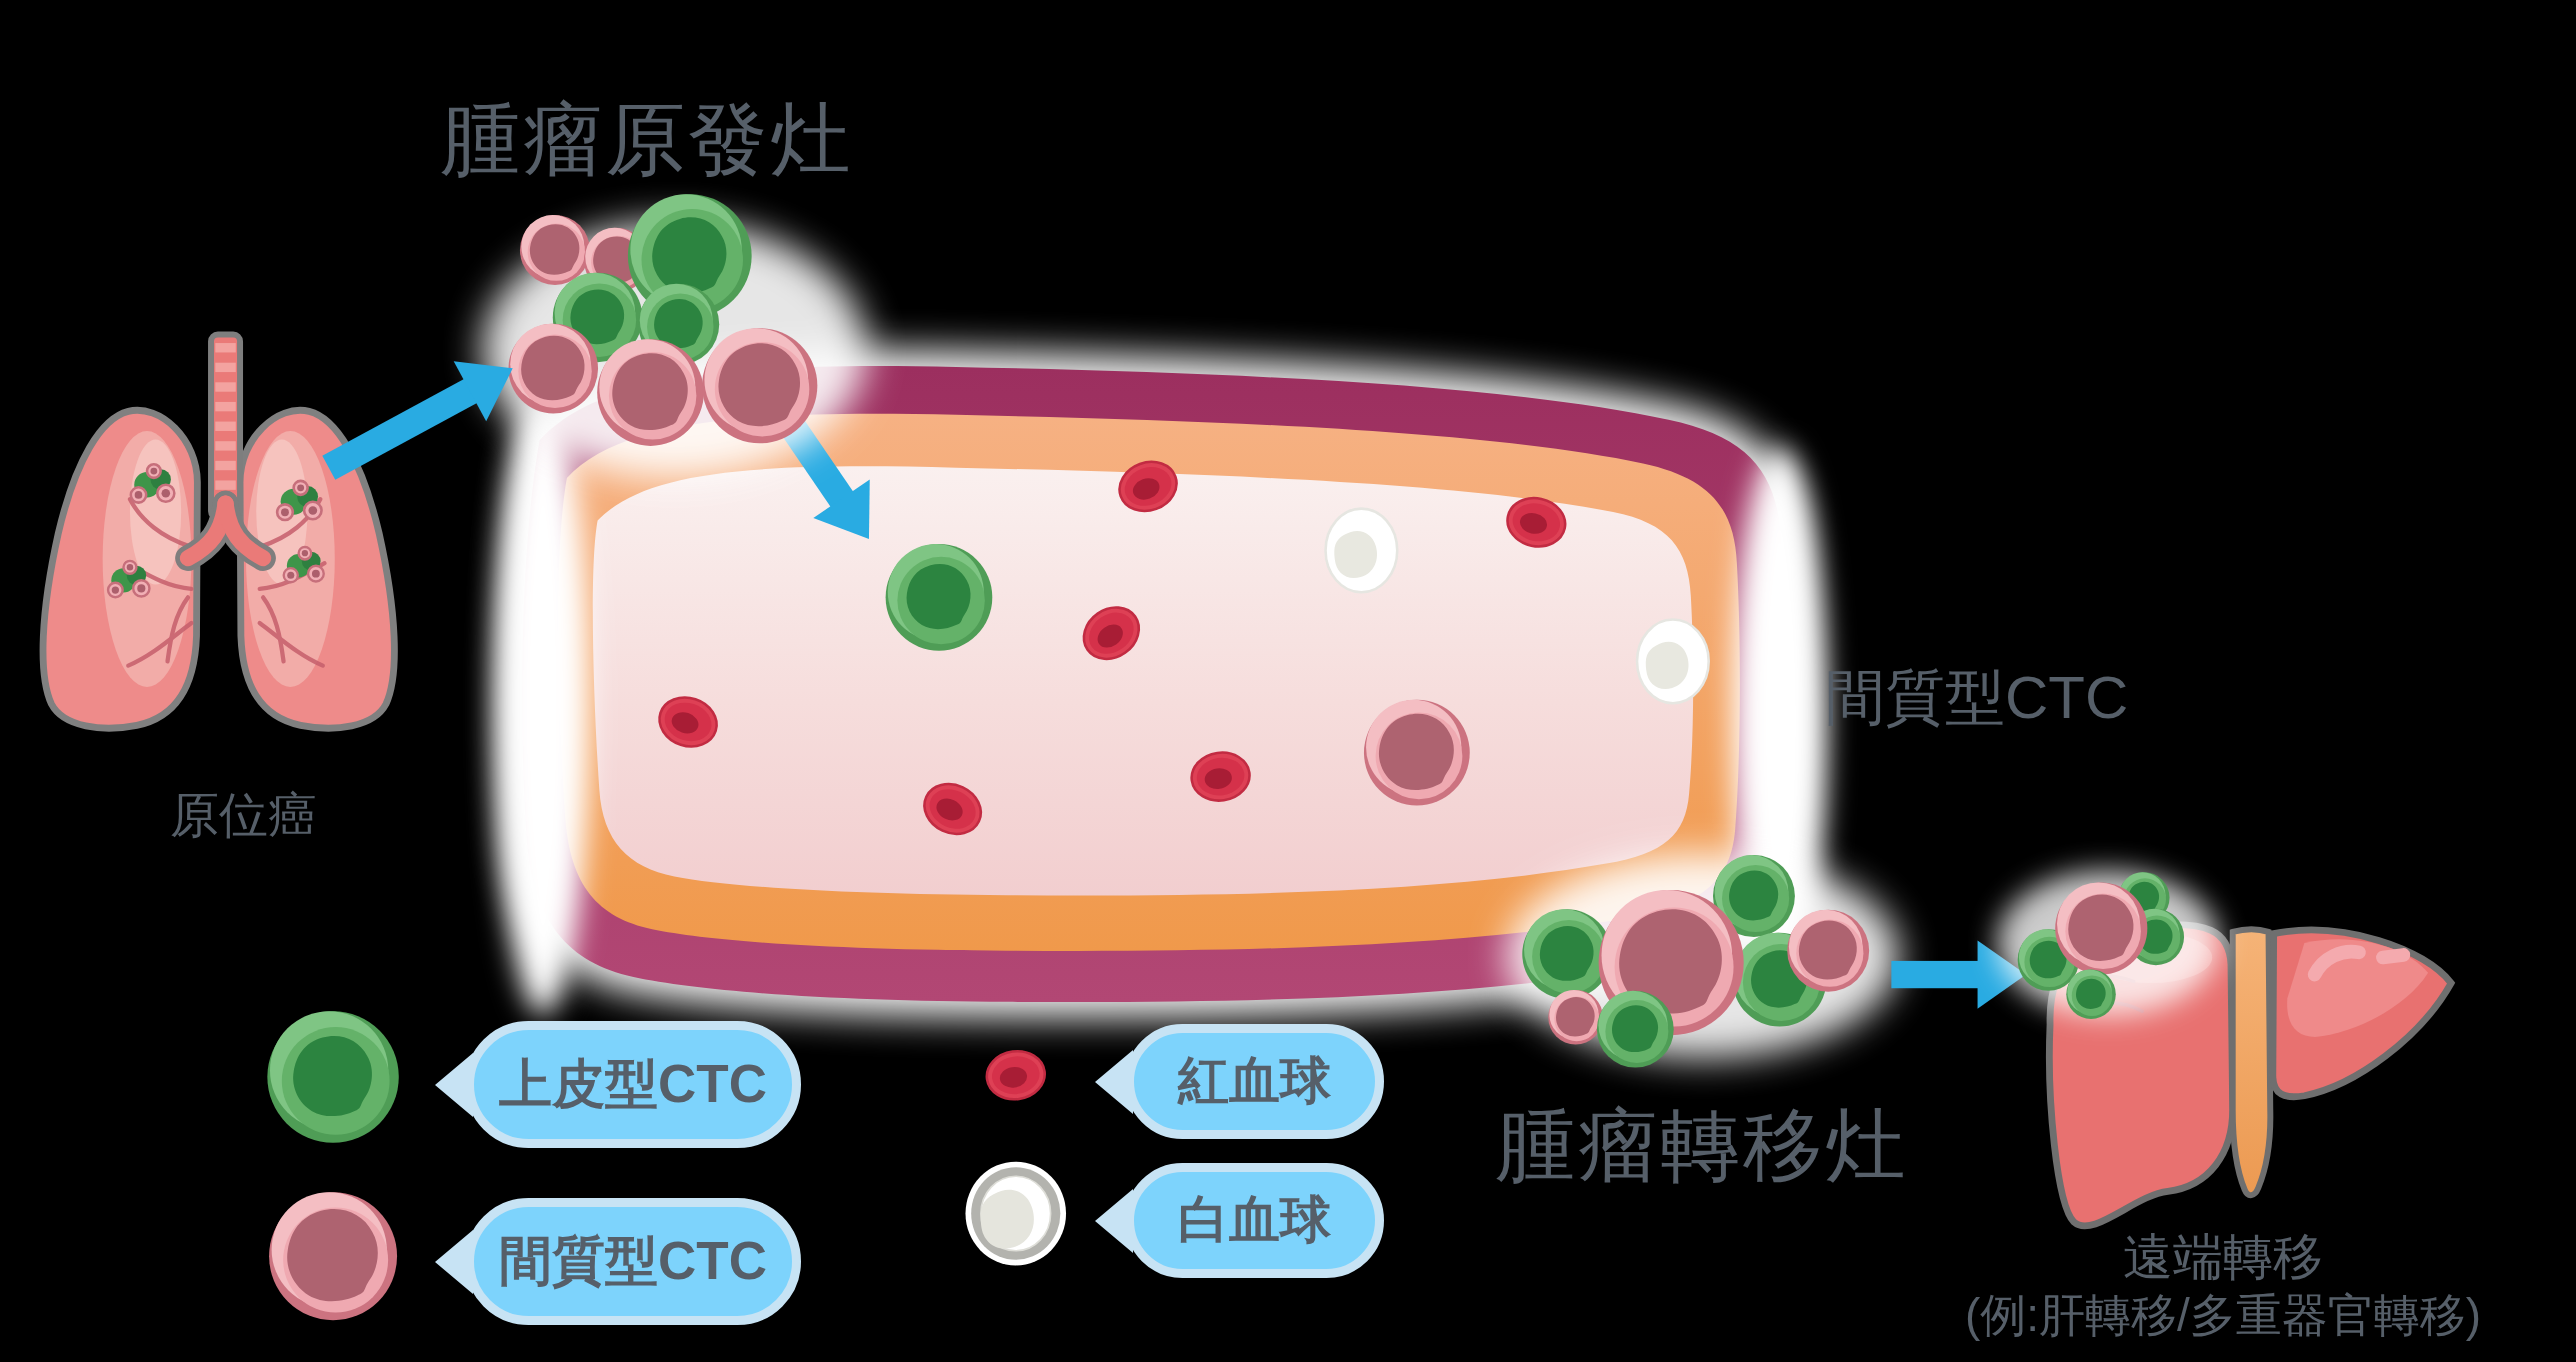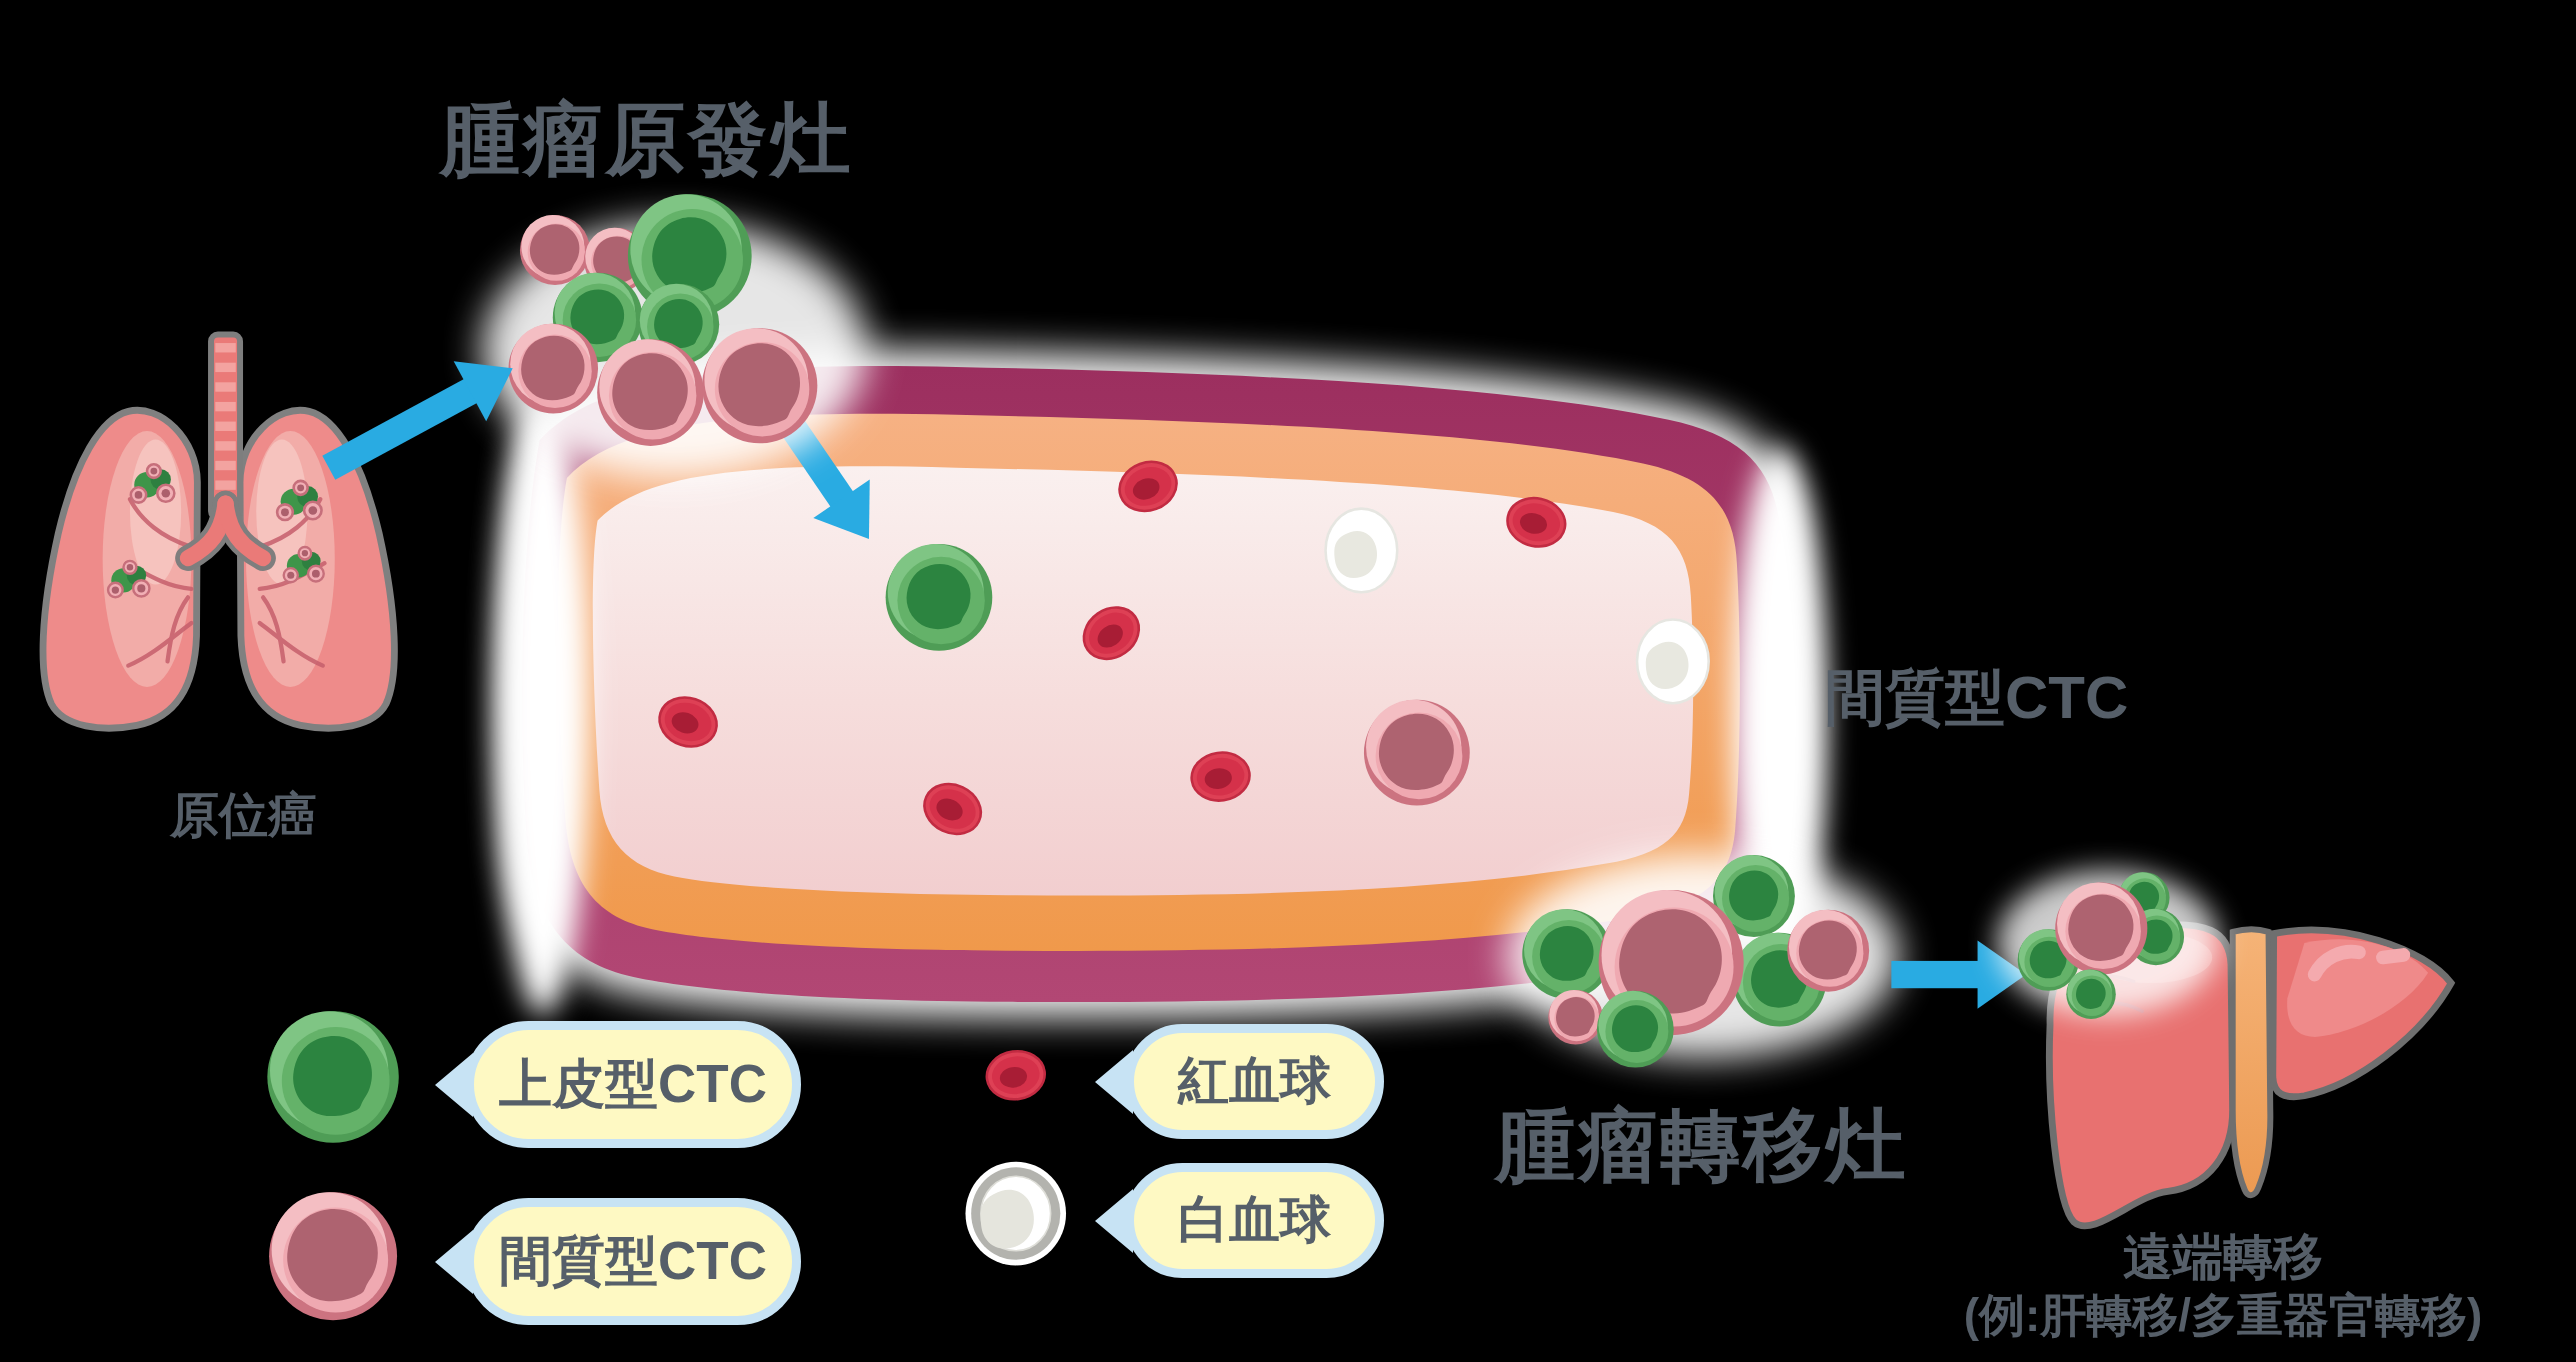--- a/index.html
+++ b/index.html
@@ -11,34 +11,34 @@
     position:relative;
     width:2576px;height:1362px;
     background:#000;
     overflow:hidden;
     font-family:"Liberation Sans","DejaVu Sans",sans-serif;
   }
   #art{position:absolute;left:0;top:0;width:2576px;height:1362px;}
   .lbl{
     position:absolute;
     color:var(--ink);
-    font-weight:700;
+    font-weight:400;
     white-space:nowrap;
     z-index:5;
   }
   .title{font-size:80px;letter-spacing:2.6px;}
   .center{text-align:center;}
   .origin-wrap{left:60px;top:784px;width:367px;font-size:49px;line-height:62px;}
   .mesen-wrap{left:1825px;top:659px;font-size:60px;line-height:77px;}
   .distant-wrap{left:1856px;top:1227px;width:734px;}
   .distant-l1{font-size:50px;line-height:60px;}
   .distant-l2{font-size:46px;line-height:56px;}
   .bubble{
     position:absolute;
-    background:#fef9c3;
+    background:#7dd3fc;
     border:9.4px solid var(--bubble-blue);
     border-radius:853px;
     display:flex;align-items:center;justify-content:center;
     color:var(--ink);
     font-weight:700;
     z-index:4;
   }
   .bubble:before{
     content:"";
     position:absolute;

